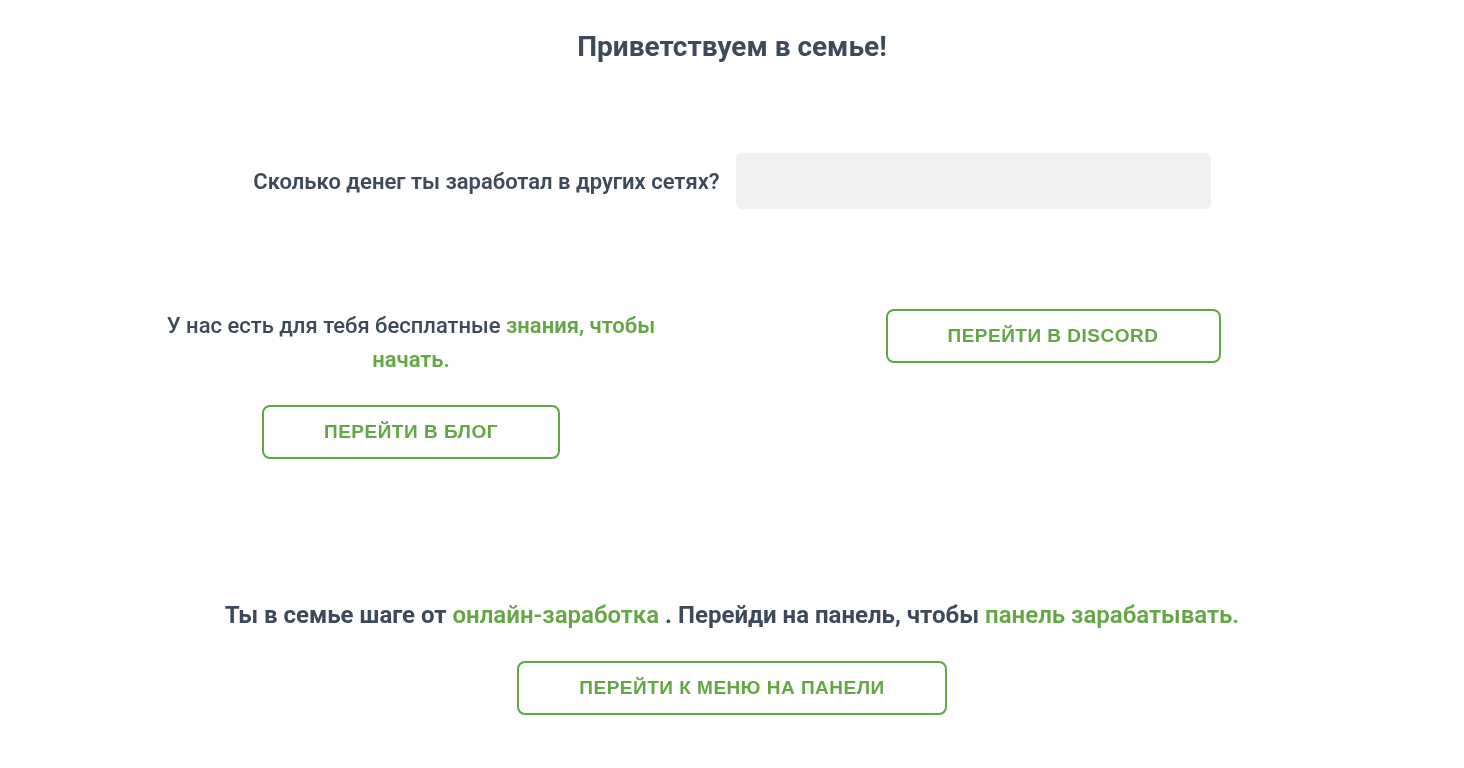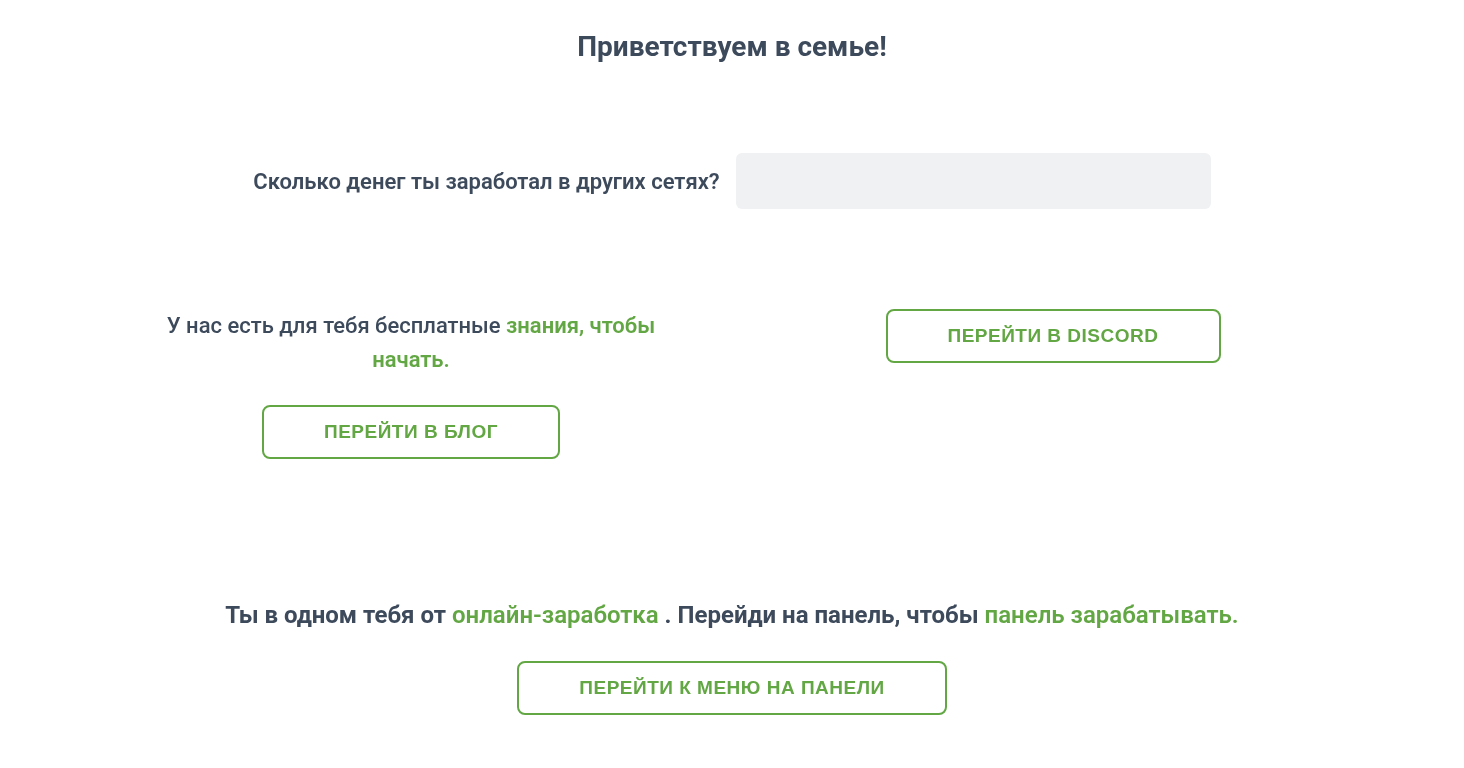--- a/index.html
+++ b/index.html
@@ -124,18 +124,18 @@
       <button class="btn-outline">ПЕРЕЙТИ В БЛОГ</button>
     </div>
 
     <div class="col">
       <button class="btn-outline">ПЕРЕЙТИ В DISCORD</button>
     </div>
   </div>
 
   <div class="footer-section">
     <div class="footer-text">
-      <span>Ты в одном тебя от </span><span class="highlight">онлайн-заработка</span><span> . Перейди на панель, чтобы </span><span class="highlight">панель зарабатывать.</span>
+      <span>Ты в семье шаге от </span><span class="highlight">онлайн-заработка</span><span> . Перейди на панель, чтобы </span><span class="highlight">панель зарабатывать.</span>
     </div>
     <button class="btn-outline">ПЕРЕЙТИ К МЕНЮ НА ПАНЕЛИ</button>
   </div>
 
 </div>
 
 </body></html>

